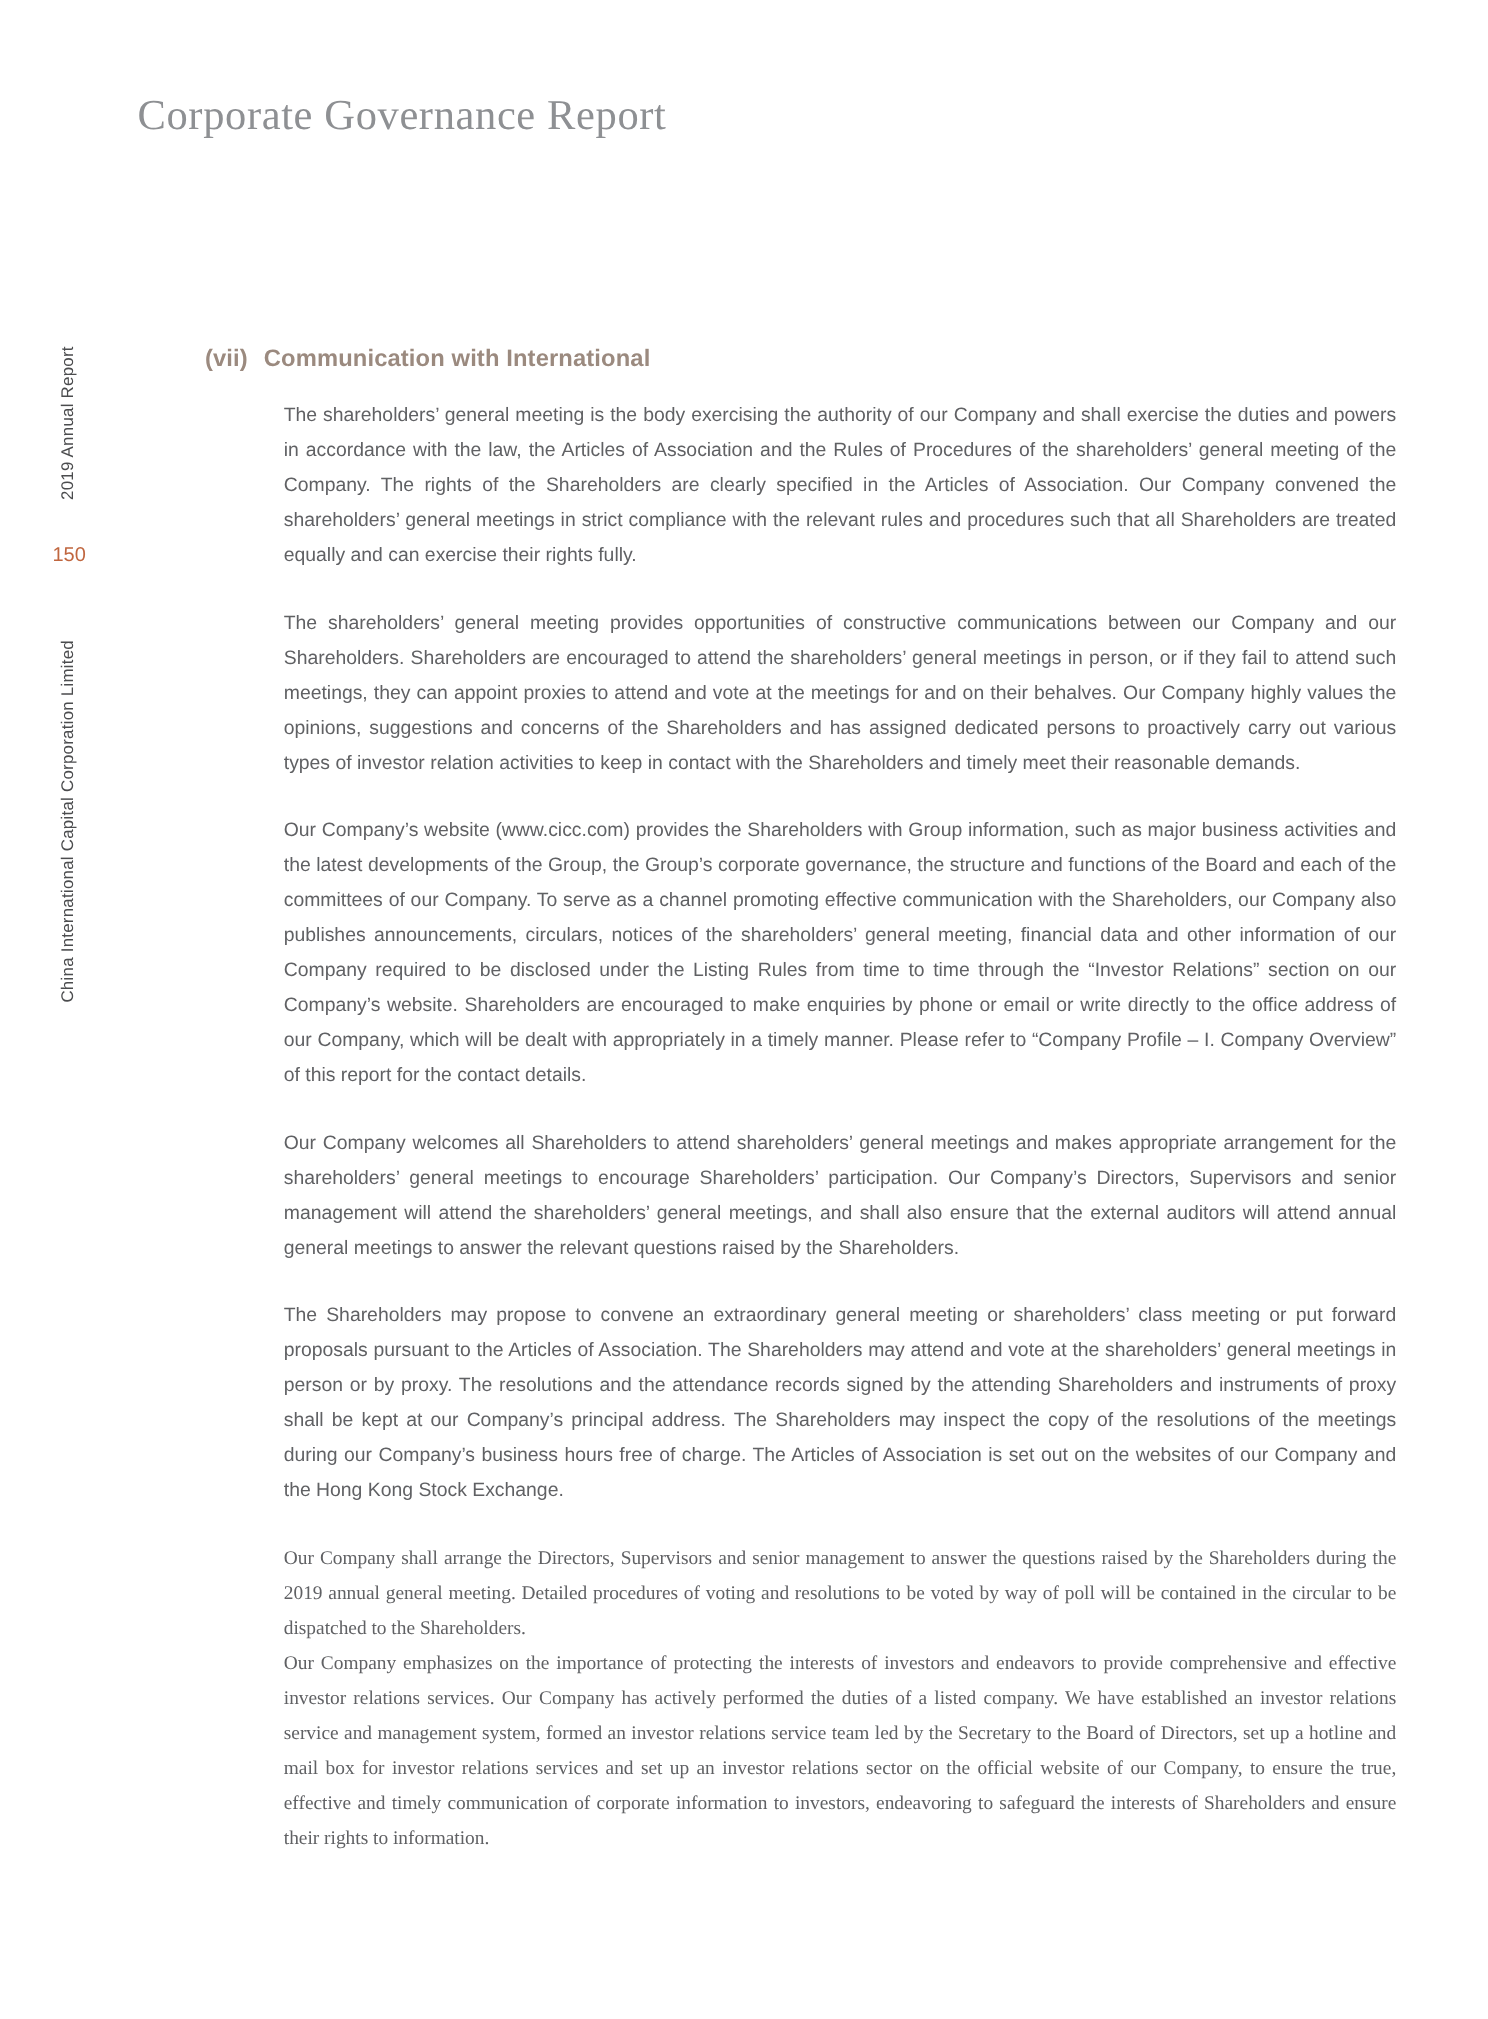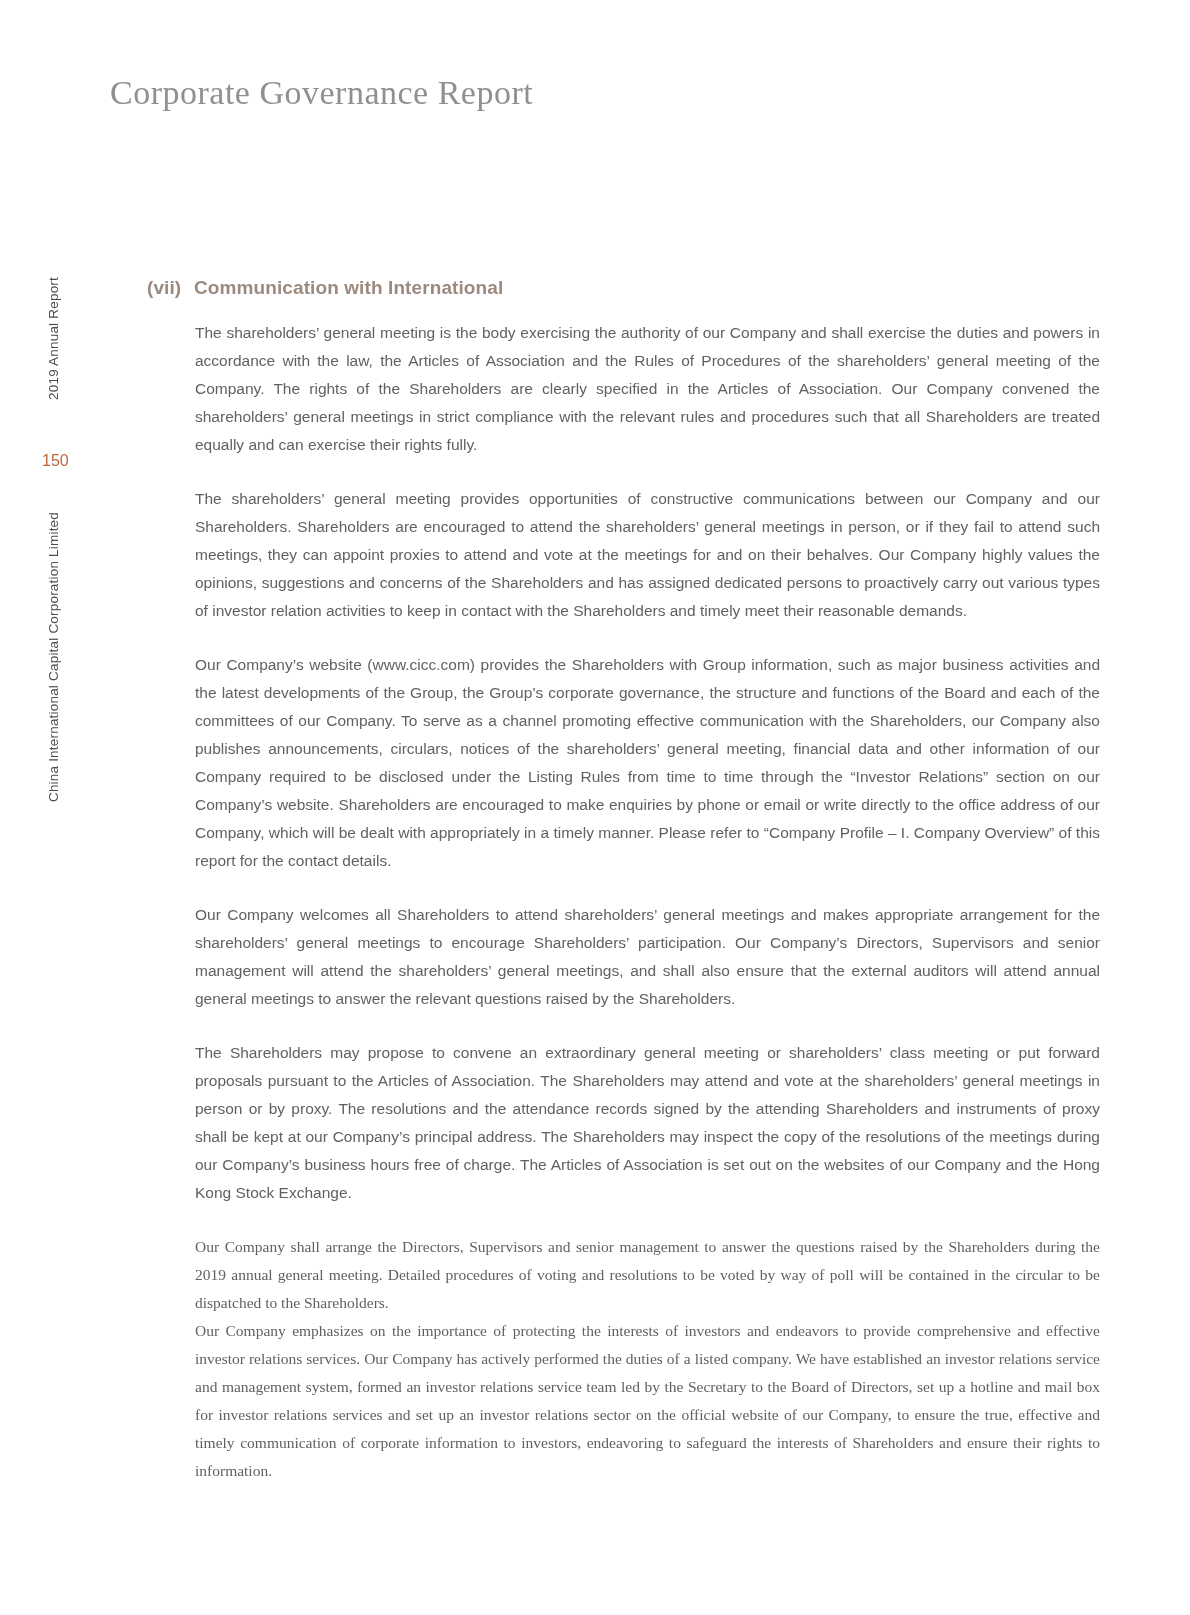--- a/index.html
+++ b/index.html
@@ -31,28 +31,28 @@
     font-size: 13.5px;
     color: #4b4c4e;
     letter-spacing: 0.2px;
     white-space: nowrap;
   }
   .v-annual { left: 46px; top: 277px; }
   .v-company { left: 46px; top: 512px; }
   .page-num {
     position: absolute;
     left: 42px;
-    top: 452px;
+    top: 436px;
     font-size: 16px;
     color: #c0663f;
   }
   
   .content {
     position: absolute;
-    left: 147px;
+    left: 164px;
     top: 277px;
     width: 953px;
   }
   .sec-head {
     display: flex;
     font-size: 19px;
     line-height: 22px;
     font-weight: 700;
     color: #9b8a7f;
     margin: 0 0 20px 0;
@@ -61,21 +61,21 @@
   .sec-num {
     flex: 0 0 47px;
     width: 47px;
   }
   .sec-body { margin-left: 47px; }
   .sec-body p {
     font-size: 15.5px;
     line-height: 28px;
     color: #606164;
     text-align: justify;
-    margin: 0 0 26px 1px;
+    margin: 0 0 26px 16px;
   }
   .sec-body p:last-child { margin-bottom: 0; font-family: Liberation Serif, serif; }
 </style>
 </head>
 <body>
 
 <div class="page">
 
   <h1 class="doc-title">Corporate Governance Report</h1>
 

